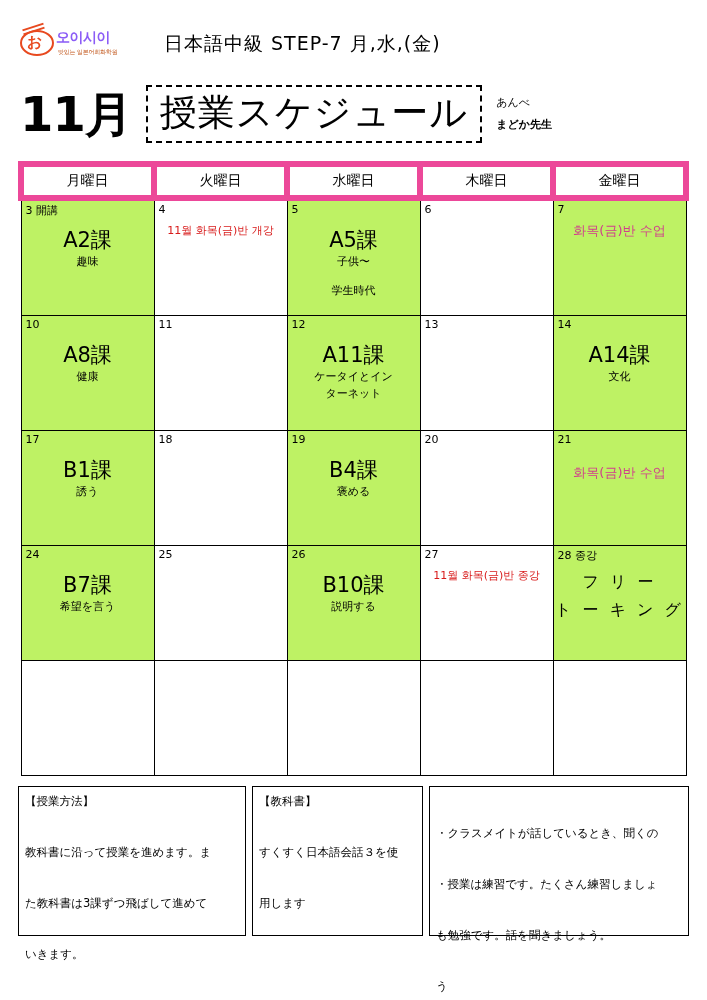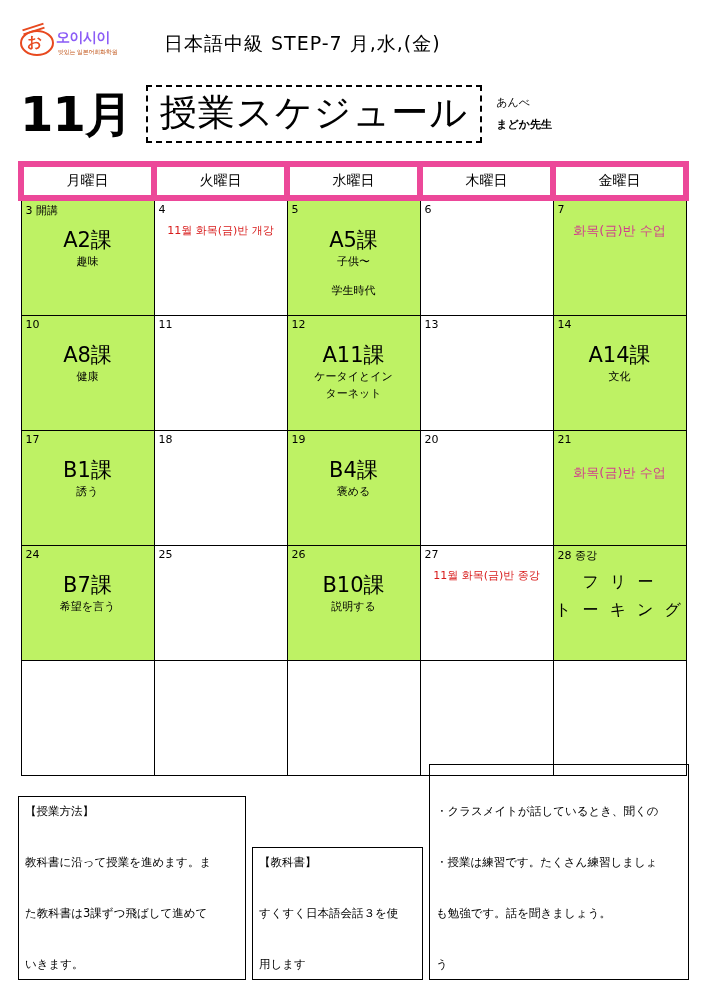--- a/index.html
+++ b/index.html
@@ -202,22 +202,21 @@
     font-family: "DejaVu Sans", sans-serif;
   }
   .pad-top-small { padding-top: 34px; }
   .pad-top-mid { padding-top: 22px; }
 
   
   .footer {
     display: flex;
     margin-top: 10px;
     width: 671px;
-    height: 194px;
-    align-items: flex-end;
+    height: 150px;
   }
   .fbox {
     border: 1px solid #000;
     box-sizing: border-box;
     padding: 5px 6px;
     font-size: 11.5px;
     line-height: 19px;
     font-family: "DejaVu Sans", sans-serif;
   }
   .fbox .fhead { display: block; margin-bottom: 2px; }

